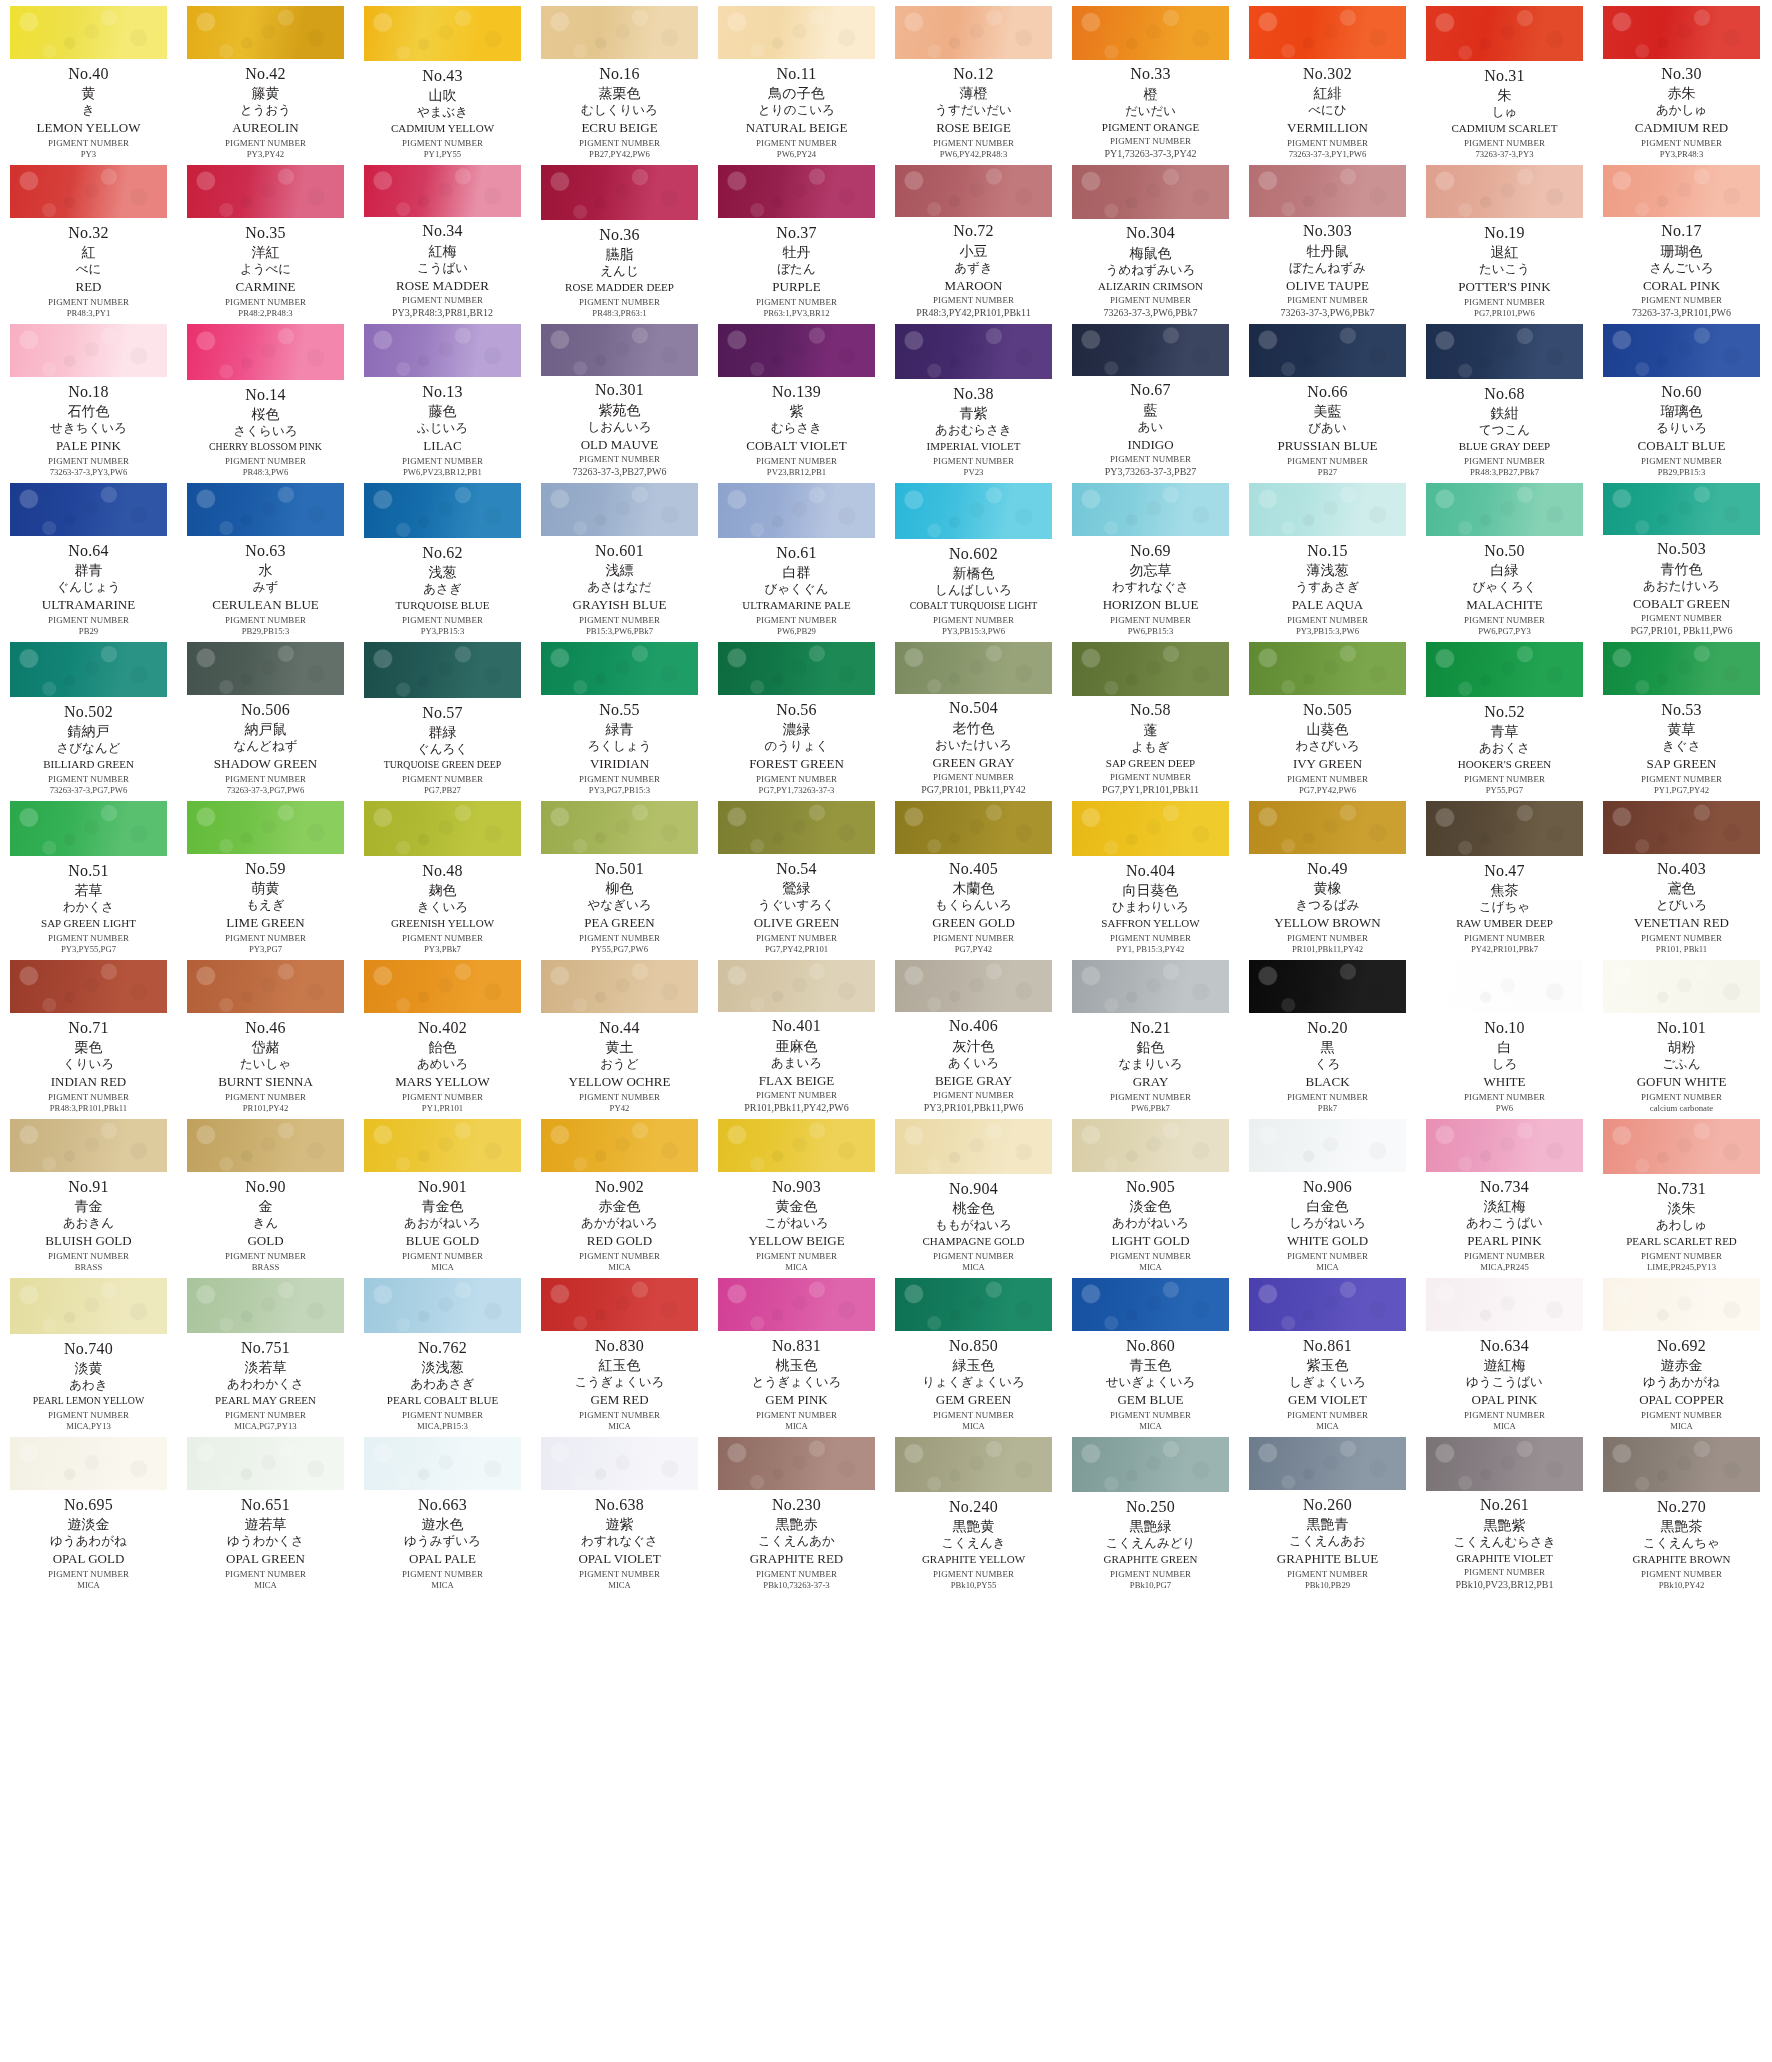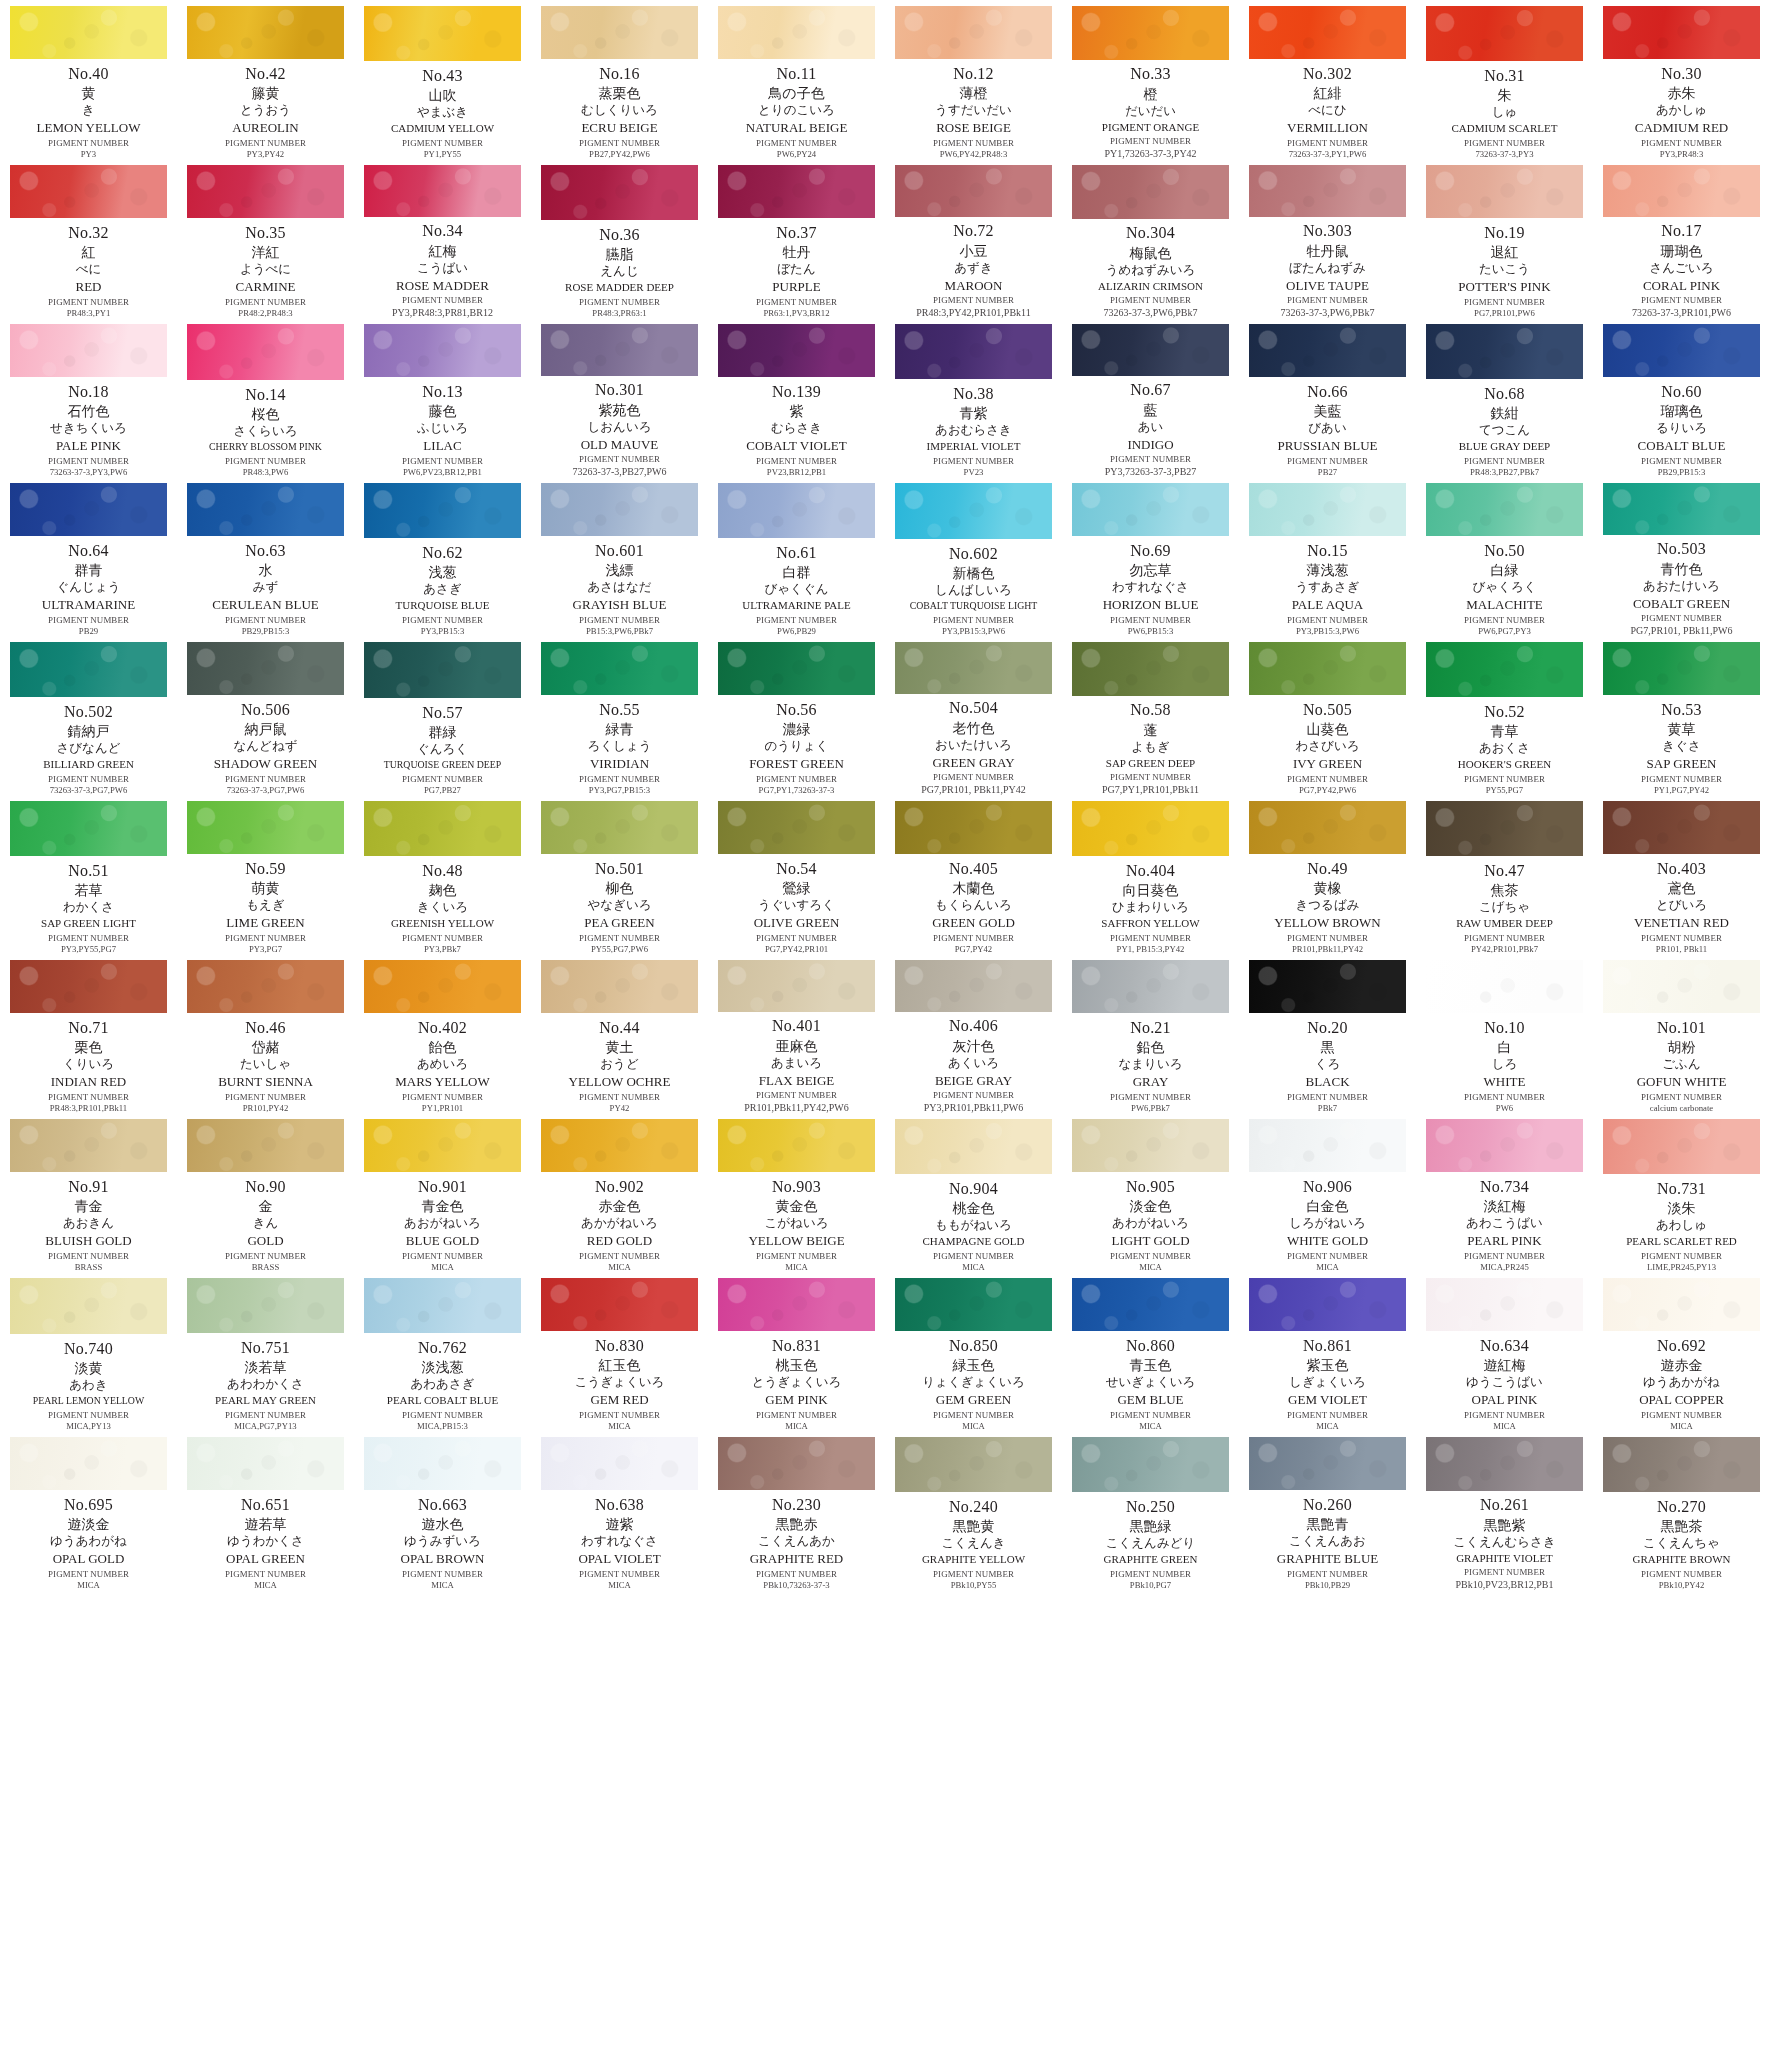--- a/index.html
+++ b/index.html
@@ -1101,21 +1101,21 @@
       <div class="txt pl">PIGMENT NUMBER</div>
       <div class="txt pn">MICA</div>
     </div>
     <div class="cell">
       <div class="swatch" style="background: linear-gradient(100deg, rgb(229, 241, 245) 0%, rgb(234, 244, 247) 38%, rgb(241, 248, 250) 72%, rgb(241, 248, 250) 100%);">
         <div class="grain"></div>
       </div>
       <div class="txt no">No.663</div>
       <div class="txt kanji">遊水色</div>
       <div class="txt kana">ゆうみずいろ</div>
-      <div class="txt eng">OPAL BROWN</div>
+      <div class="txt eng">OPAL PALE</div>
       <div class="txt pl">PIGMENT NUMBER</div>
       <div class="txt pn">MICA</div>
     </div>
     <div class="cell">
       <div class="swatch" style="background: linear-gradient(100deg, rgb(235, 235, 244) 0%, rgb(240, 240, 247) 38%, rgb(245, 245, 250) 72%, rgb(245, 245, 250) 100%);">
         <div class="grain"></div>
       </div>
       <div class="txt no">No.638</div>
       <div class="txt kanji">遊紫</div>
       <div class="txt kana">わすれなぐさ</div>

